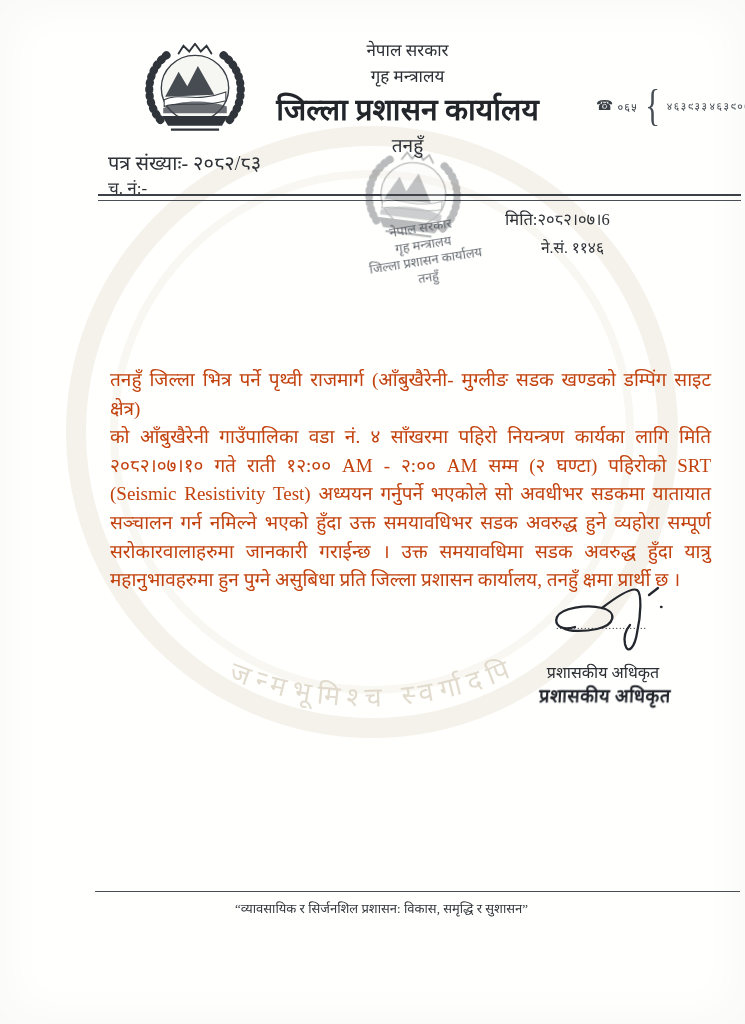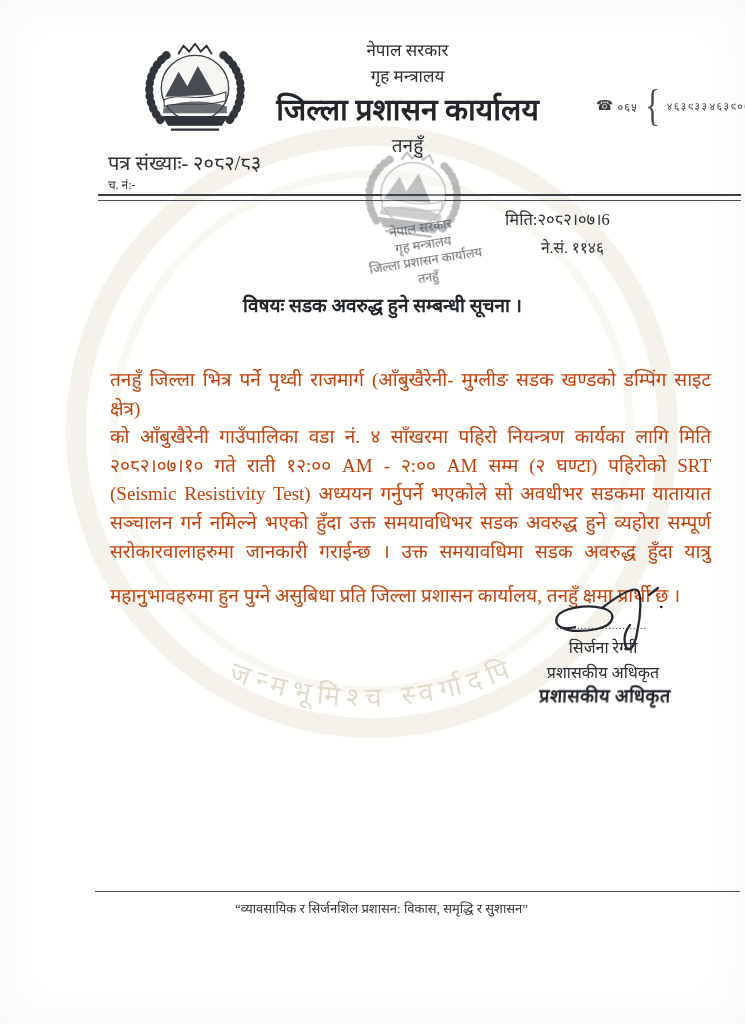--- a/index.html
+++ b/index.html
@@ -19,37 +19,37 @@
   .emblem-main{left:142px;top:40px;width:106px;height:102px;}
   
   .phone{left:596px;top:84px;display:flex;align-items:center;gap:4px;color:#3a4046;}
   .phone .ph-icon{font-size:14px;line-height:1;}
   .phone .ph-code{font-size:11px;letter-spacing:1px;font-family:"DejaVu Sans Mono",monospace;}
   .phone .ph-brace{font-size:44px;font-weight:200;color:#474d54;transform:scaleX(.7);line-height:1;}
   .phone .ph-nums{display:flex;flex-direction:row;gap:1px;}
   .phone .ph-nums span{font-size:10.5px;line-height:16px;letter-spacing:1.5px;color:#3e454c;font-family:"DejaVu Sans Mono",monospace;}
   
   .ref-letter{left:108px;top:149px;font-size:20px;}
-  .ref-chno{left:108px;top:176px;font-size:12px;}
+  .ref-chno{left:108px;top:176px;font-size:17px;}
   .rule-double{left:98px;right:4px;top:194px;height:4px;border-top:2.5px solid #3c4147;border-bottom:1.2px solid #4a4f55;}
   .ref-date{left:505px;top:207px;font-size:16.5px;}
   .ref-ns{left:513px;top:236px;font-size:15.5px;margin-left:28px;}
   
   .stamp-emblem{left:362px;top:150px;width:102px;height:94px;opacity:.42;transform:rotate(7deg);filter:blur(.4px) grayscale(25%);}
   .stamp-text{left:322px;top:220px;width:205px;text-align:center;transform:rotate(-9deg);color:#4e555c;opacity:.88;filter:blur(.3px);}
   .stamp-text div{line-height:16.5px;}
   .st-1,.st-2{font-size:13px;}
   .st-3{font-size:13px;}
   .st-4{font-size:12.5px;}
   
   .subject{left:40px;right:20px;top:292px;text-align:center;font-size:19px;font-weight:700;color:#24282d;}
   
   .body-text{left:110px;top:366px;width:601px;font-size:19px;color:#c2410c;}
   .body-text .bl{line-height:28.6px;text-align:justify;text-align-last:justify;}
-  .body-text .bl.last{text-align:left;text-align-last:left;margin-top:16px;}
+  .body-text .bl.last{text-align:left;text-align-last:left;}
   
   .wm{left:0;top:0;width:745px;height:1024px;pointer-events:none;}
   
   .sig-swirl{left:545px;top:585px;width:130px;height:80px;}
   .sig-dots{left:556px;top:620px;width:100px;font-size:10px;letter-spacing:1px;color:#2e3237;white-space:nowrap;overflow:hidden;}
   .sig-name{left:523px;top:636px;width:160px;text-align:center;font-size:16px;color:#2b2f34;}
   .sig-title{left:523px;top:661px;width:160px;text-align:center;font-size:16px;color:#2b2f34;}
   .sig-stamp{left:510px;top:683px;width:190px;text-align:center;font-size:18px;font-weight:800;
     color:#20242a;letter-spacing:.5px;transform:skewX(-3deg) scaleY(1.05);filter:blur(.45px);}
   
@@ -122,41 +122,39 @@
   <div class="abs stamp-text">
     <div class="st-1">नेपाल सरकार</div>
     <div class="st-2">गृह मन्त्रालय</div>
     <div class="st-3">जिल्ला प्रशासन कार्यालय</div>
     <div class="st-4">तनहुँ</div>
   </div>
 
   <div class="abs ref-date">मिति:२०८२।०७।6</div>
   <div class="abs ref-ns">ने.सं. ११४६</div>
 
-  <div class="abs subject">विषयः सडक अवरुद्ध हुने सम्बन्धी सूचना ।</div>
 
   <div class="abs body-text">
     <div class="bl">तनहुँ जिल्ला भित्र पर्ने पृथ्वी राजमार्ग (आँबुखैरेनी- मुग्लीङ सडक खण्डको डम्पिंग साइट क्षेत्र)</div>
     <div class="bl">को आँबुखैरेनी गाउँपालिका वडा नं. ४ साँखरमा पहिरो नियन्त्रण कार्यका लागि मिति</div>
     <div class="bl">२०८२।०७।१० गते राती १२:०० AM - २:०० AM सम्म (२ घण्टा) पहिरोको SRT</div>
     <div class="bl">(Seismic Resistivity Test) अध्ययन गर्नुपर्ने भएकोले सो अवधीभर सडकमा यातायात</div>
     <div class="bl">सञ्चालन गर्न नमिल्ने भएको हुँदा उक्त समयावधिभर सडक अवरुद्ध हुने व्यहोरा सम्पूर्ण</div>
     <div class="bl">सरोकारवालाहरुमा जानकारी गराईन्छ । उक्त समयावधिमा सडक अवरुद्ध हुँदा यात्रु</div>
     <div class="bl last">महानुभावहरुमा हुन पुग्ने असुबिधा प्रति जिल्ला प्रशासन कार्यालय, तनहुँ क्षमा प्रार्थी छ ।</div>
   </div>
 
   <svg class="abs sig-swirl" viewBox="0 0 130 80">
     <g stroke="#24282e" stroke-width="2.3" fill="none" stroke-linecap="round">
       <path d="M30,42 C16,46 9,40 12,32 C16,23 42,19 57,23 C73,27 70,40 52,44 C40,46.5 24,47 18,43"></path>
       <path d="M57,23 C70,13 86,2 92,5 C97,8 96,30 92,48 C90,61 83,71 80,59 C78.6,52 80,46 85,40"></path>
       <path d="M104,10 L113,3"></path>
       <path d="M116,22 L116.6,22"></path>
     </g>
   </svg>
   <div class="abs sig-dots">..........................</div>
-  <div class="abs sig-name">सिर्जना रेग्मी</div>
   <div class="abs sig-title">प्रशासकीय अधिकृत</div>
   <div class="abs sig-stamp">प्रशासकीय अधिकृत</div>
 
   <div class="abs footer-rule"></div>
   <div class="abs footer-text">“व्यावसायिक र सिर्जनशिल प्रशासन: विकास, समृद्धि र सुशासन”</div>
 
 </div>
 
 </body></html>

